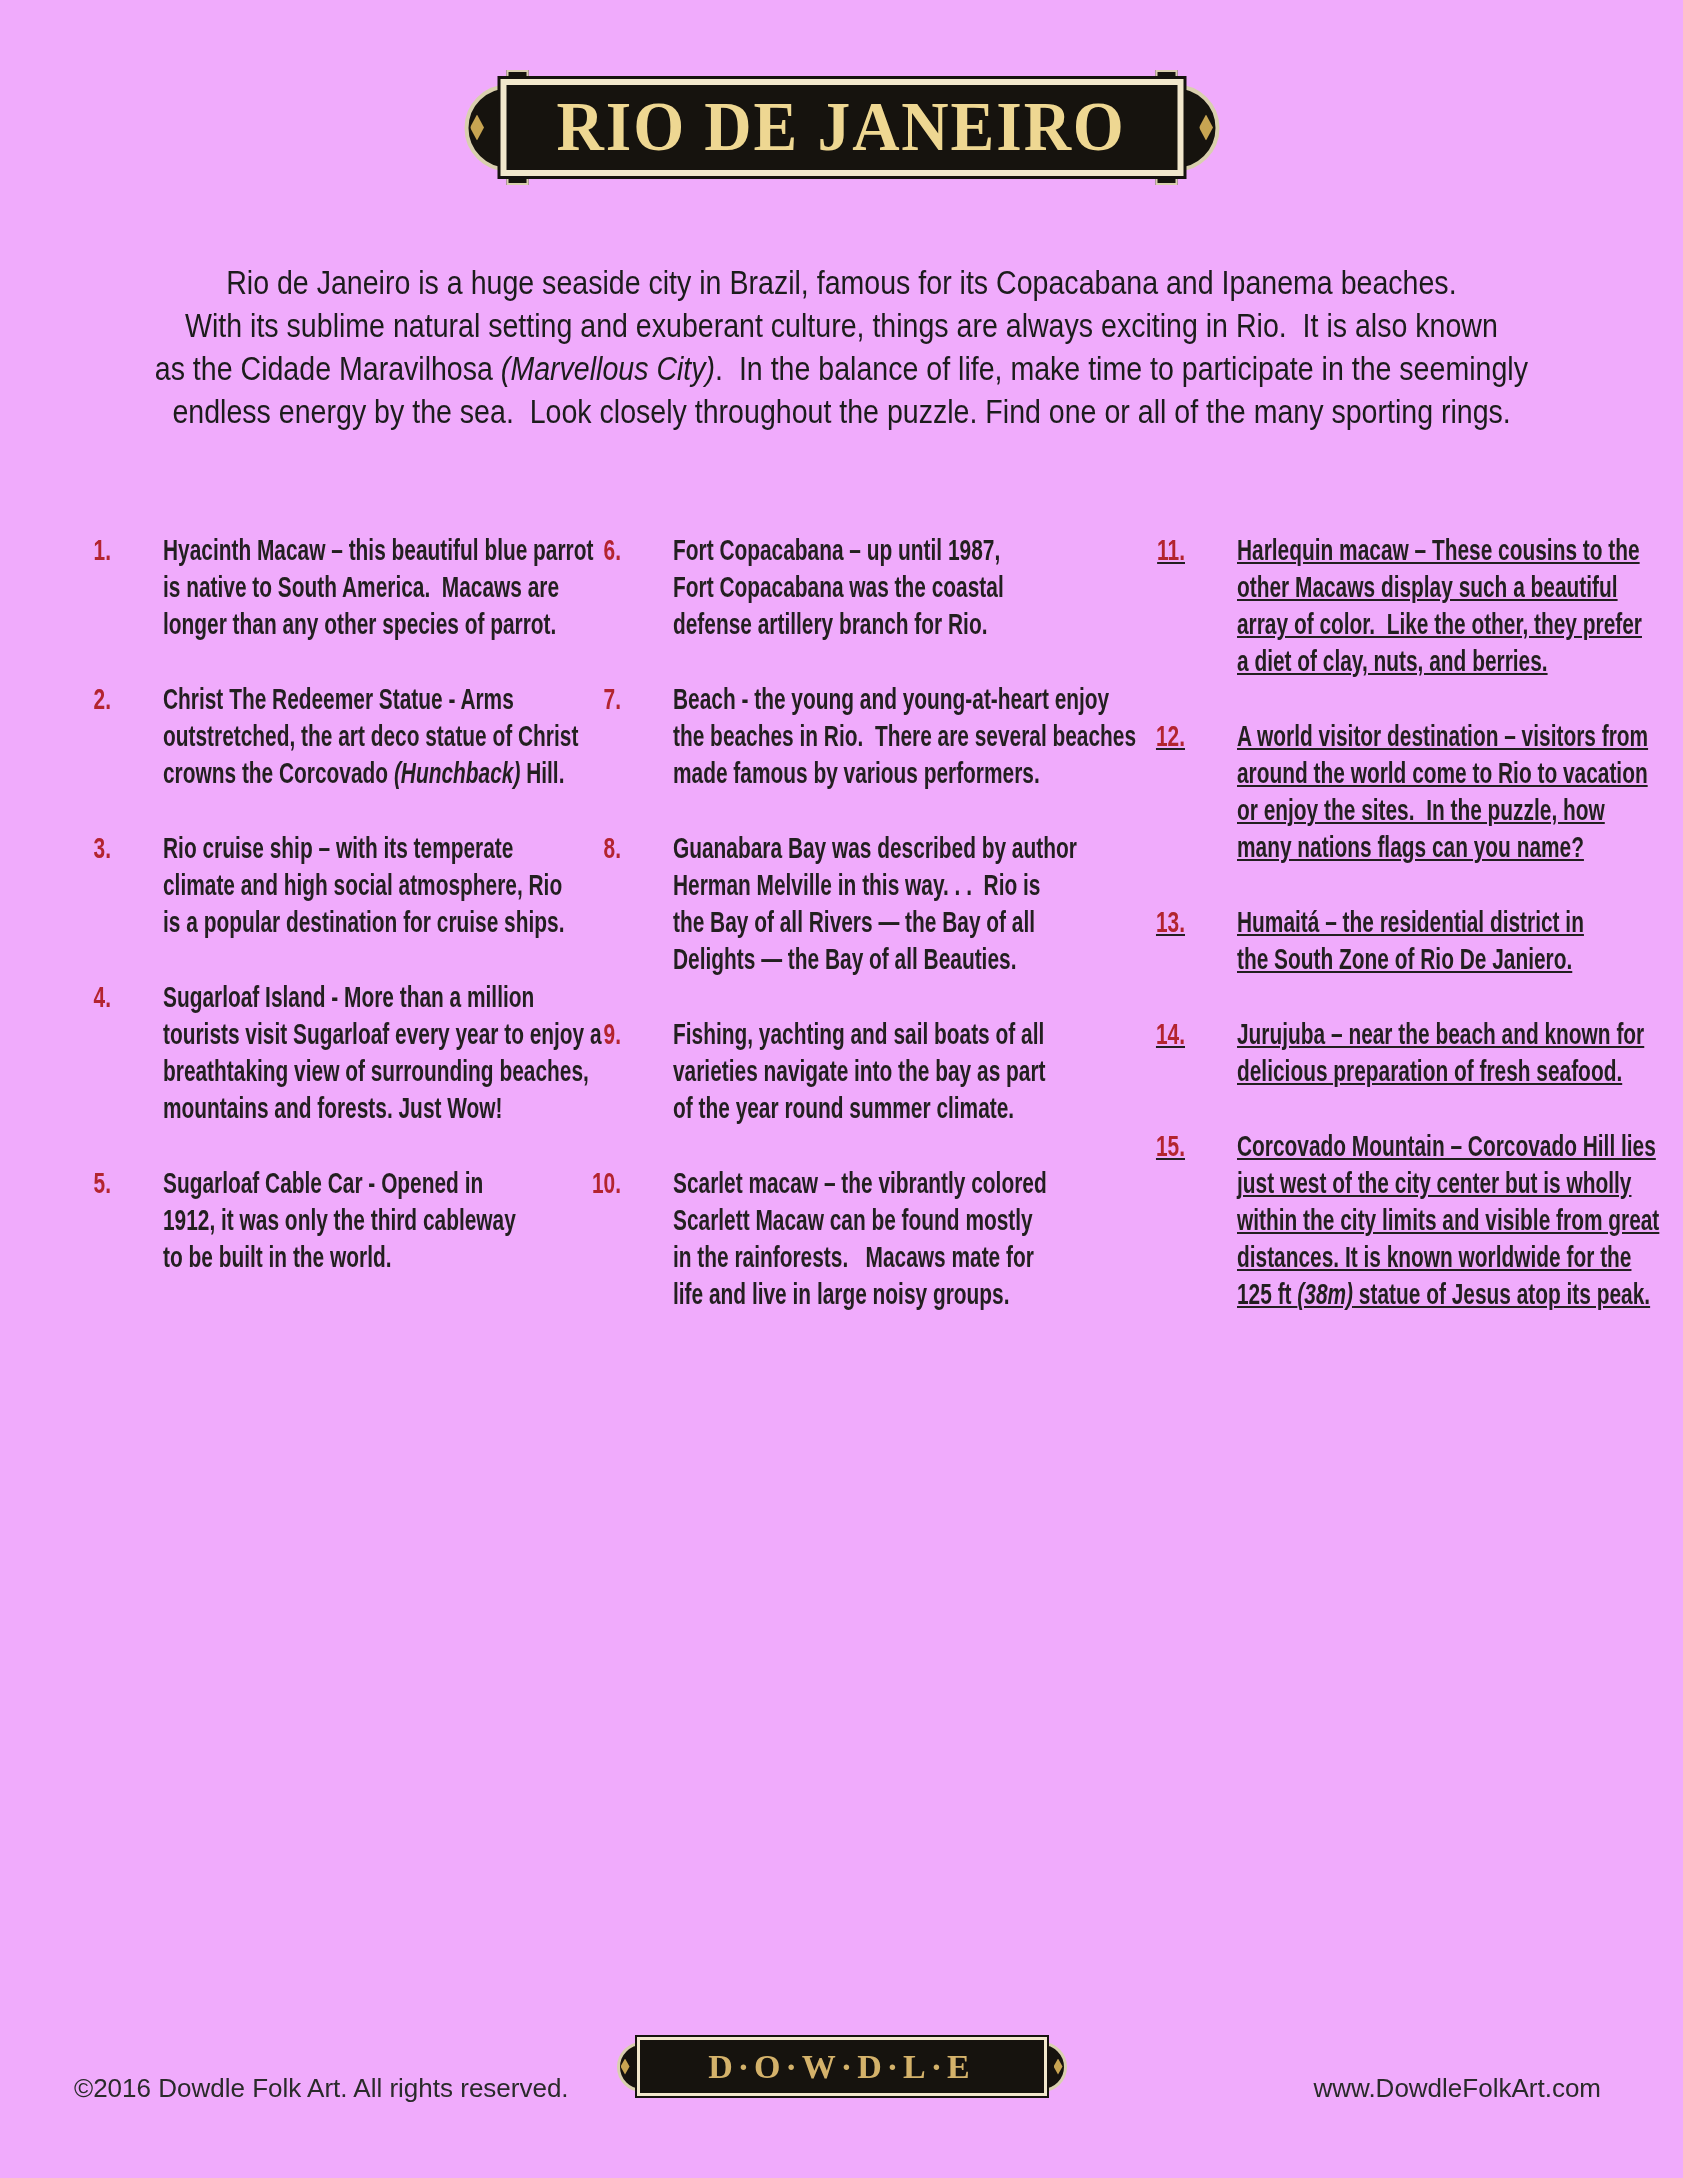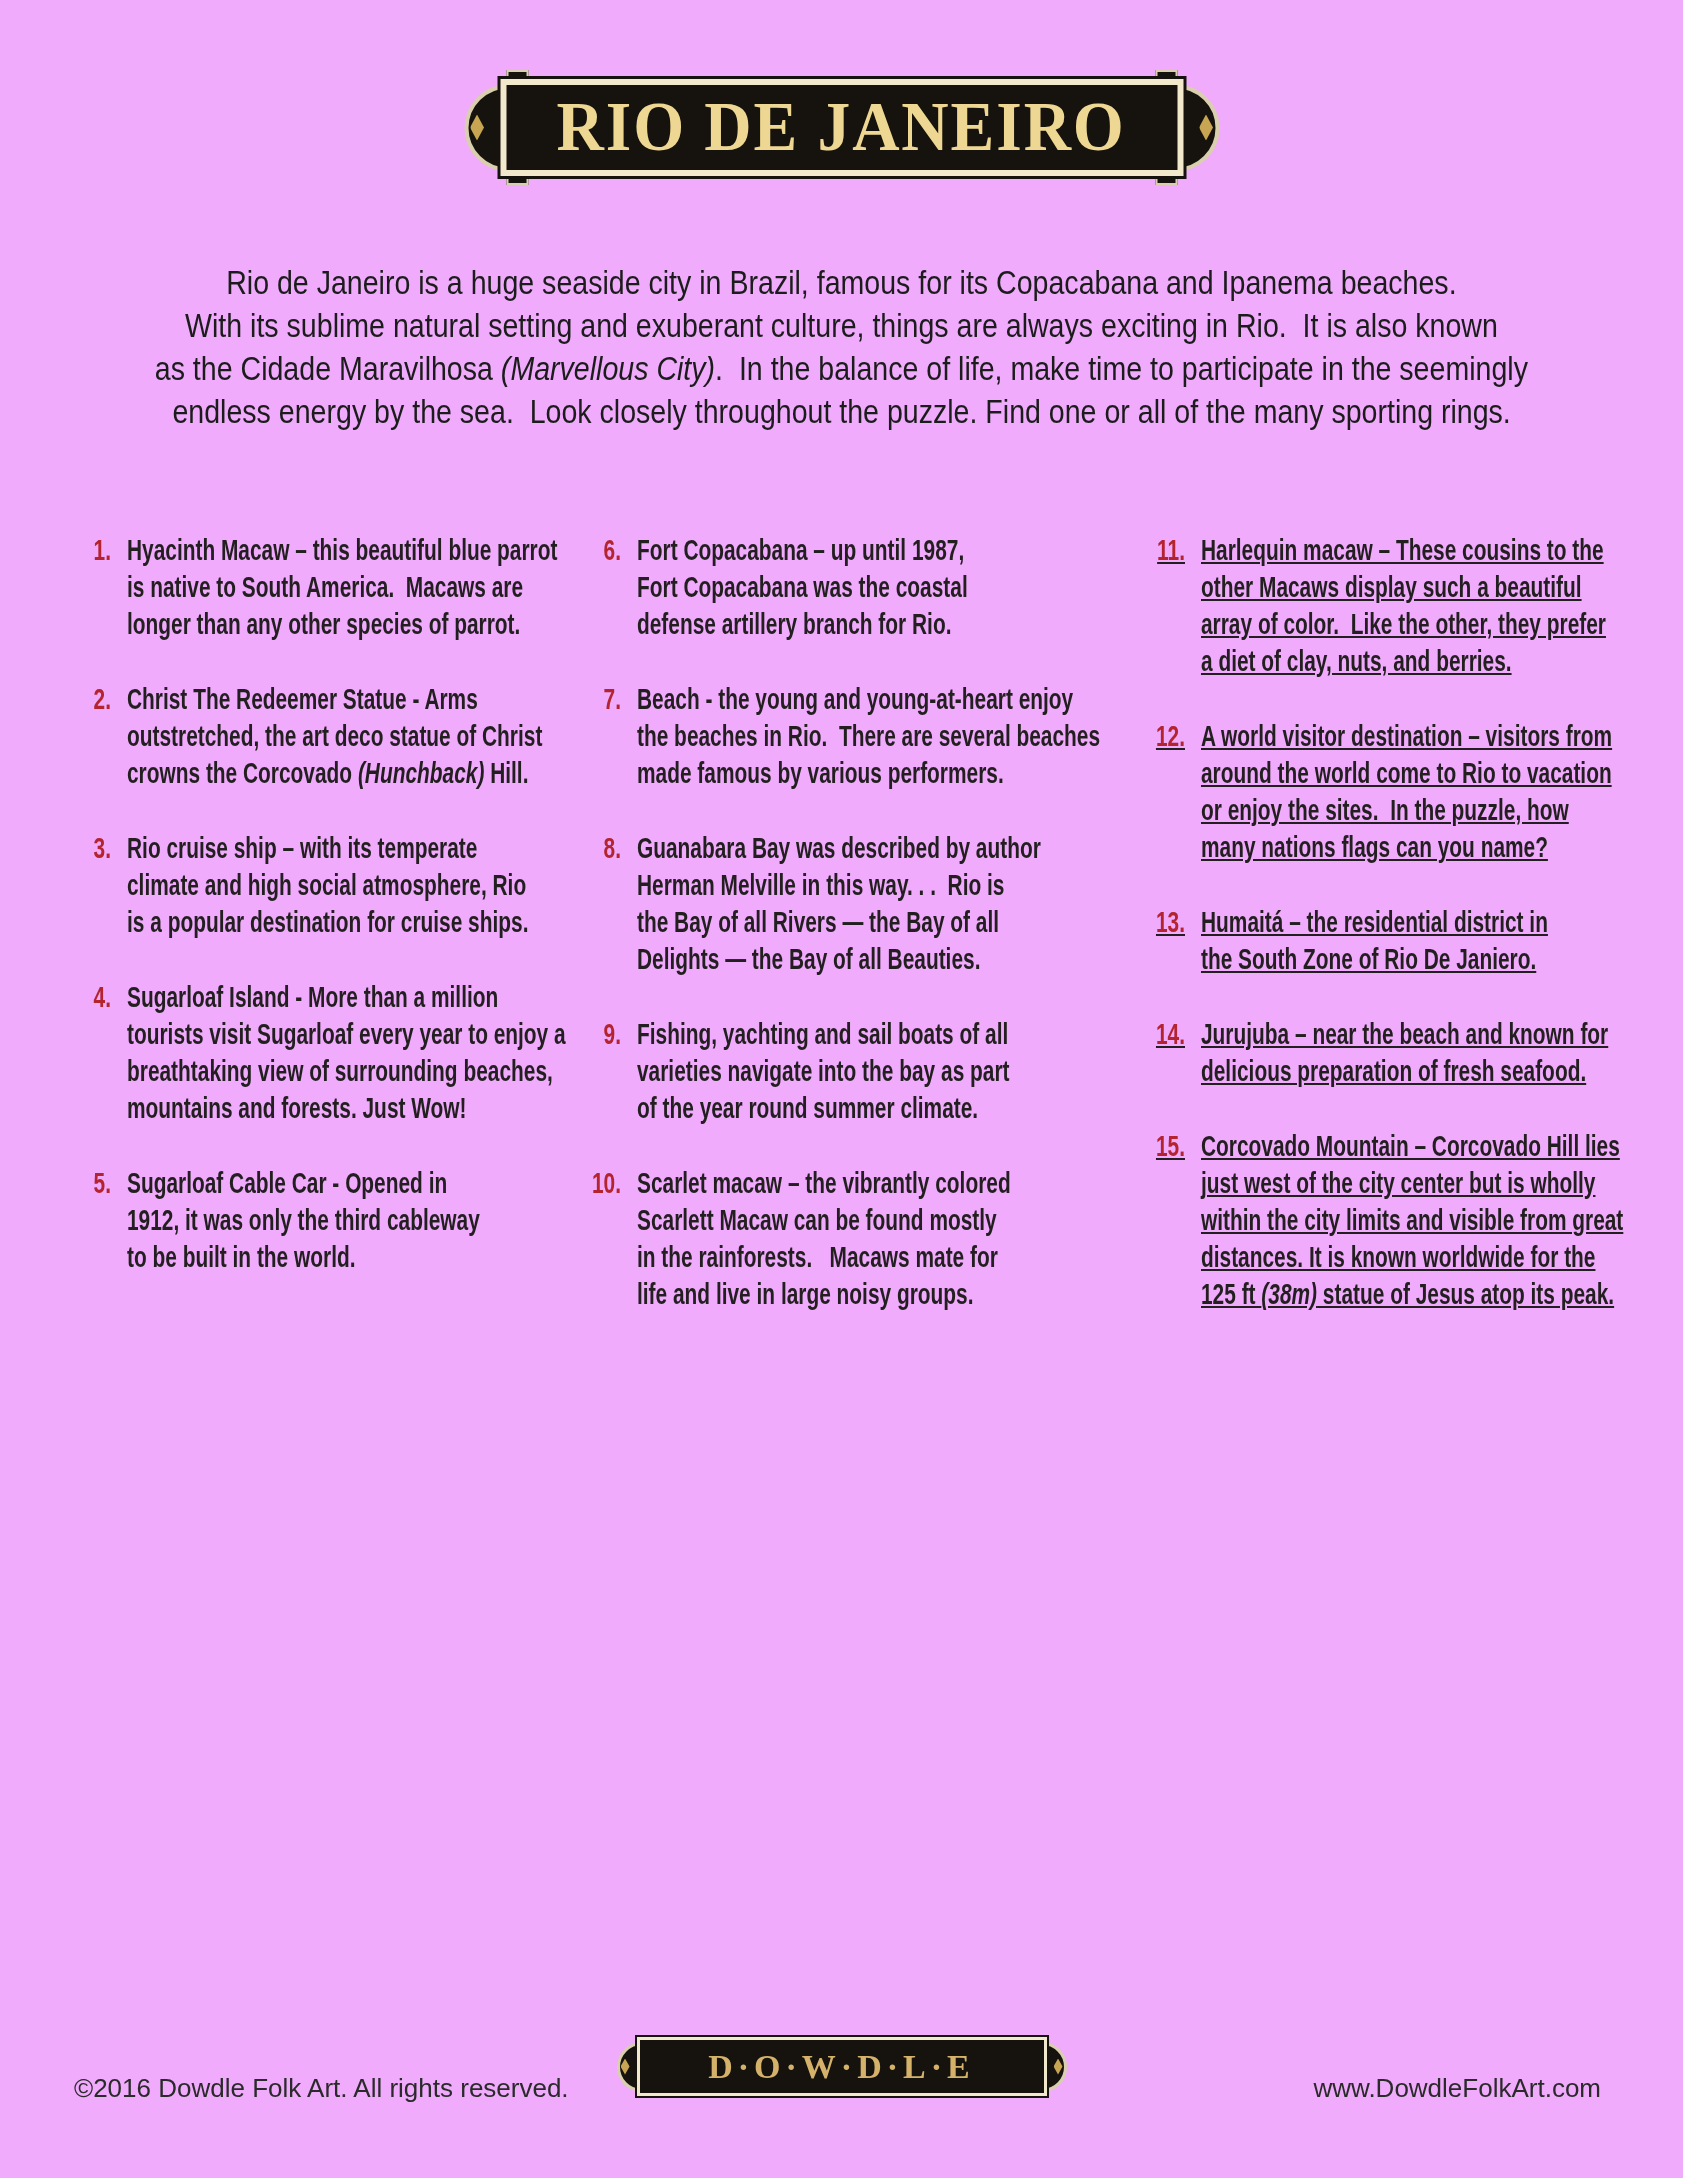--- a/index.html
+++ b/index.html
@@ -81,21 +81,21 @@
   .col.c3 { left:1137px;text-decoration:underline; }
   .item { display:flex; margin-bottom:38px; }
   .item .num {
     flex:0 0 48px; width:48px; margin-right:16px;
     text-align:right;
     font-size:29px; line-height:37px; font-weight:700;
     color:#b3242f;
     transform:scaleX(0.72); transform-origin:100% 0;
     white-space:pre;
   }
-  .item .body { flex:1 1 auto; }
+  .item .body { flex:1 1 auto;margin-left:36px; }
   .item .line {
     font-size:29px; line-height:37px; font-weight:700;
     white-space:pre; color:#231f20;
     transform:scaleX(0.72); transform-origin:0 0;
   }
   .item .line .it { font-style:italic; }
 
   
   .footnote {
     position:absolute; top:2073px;

